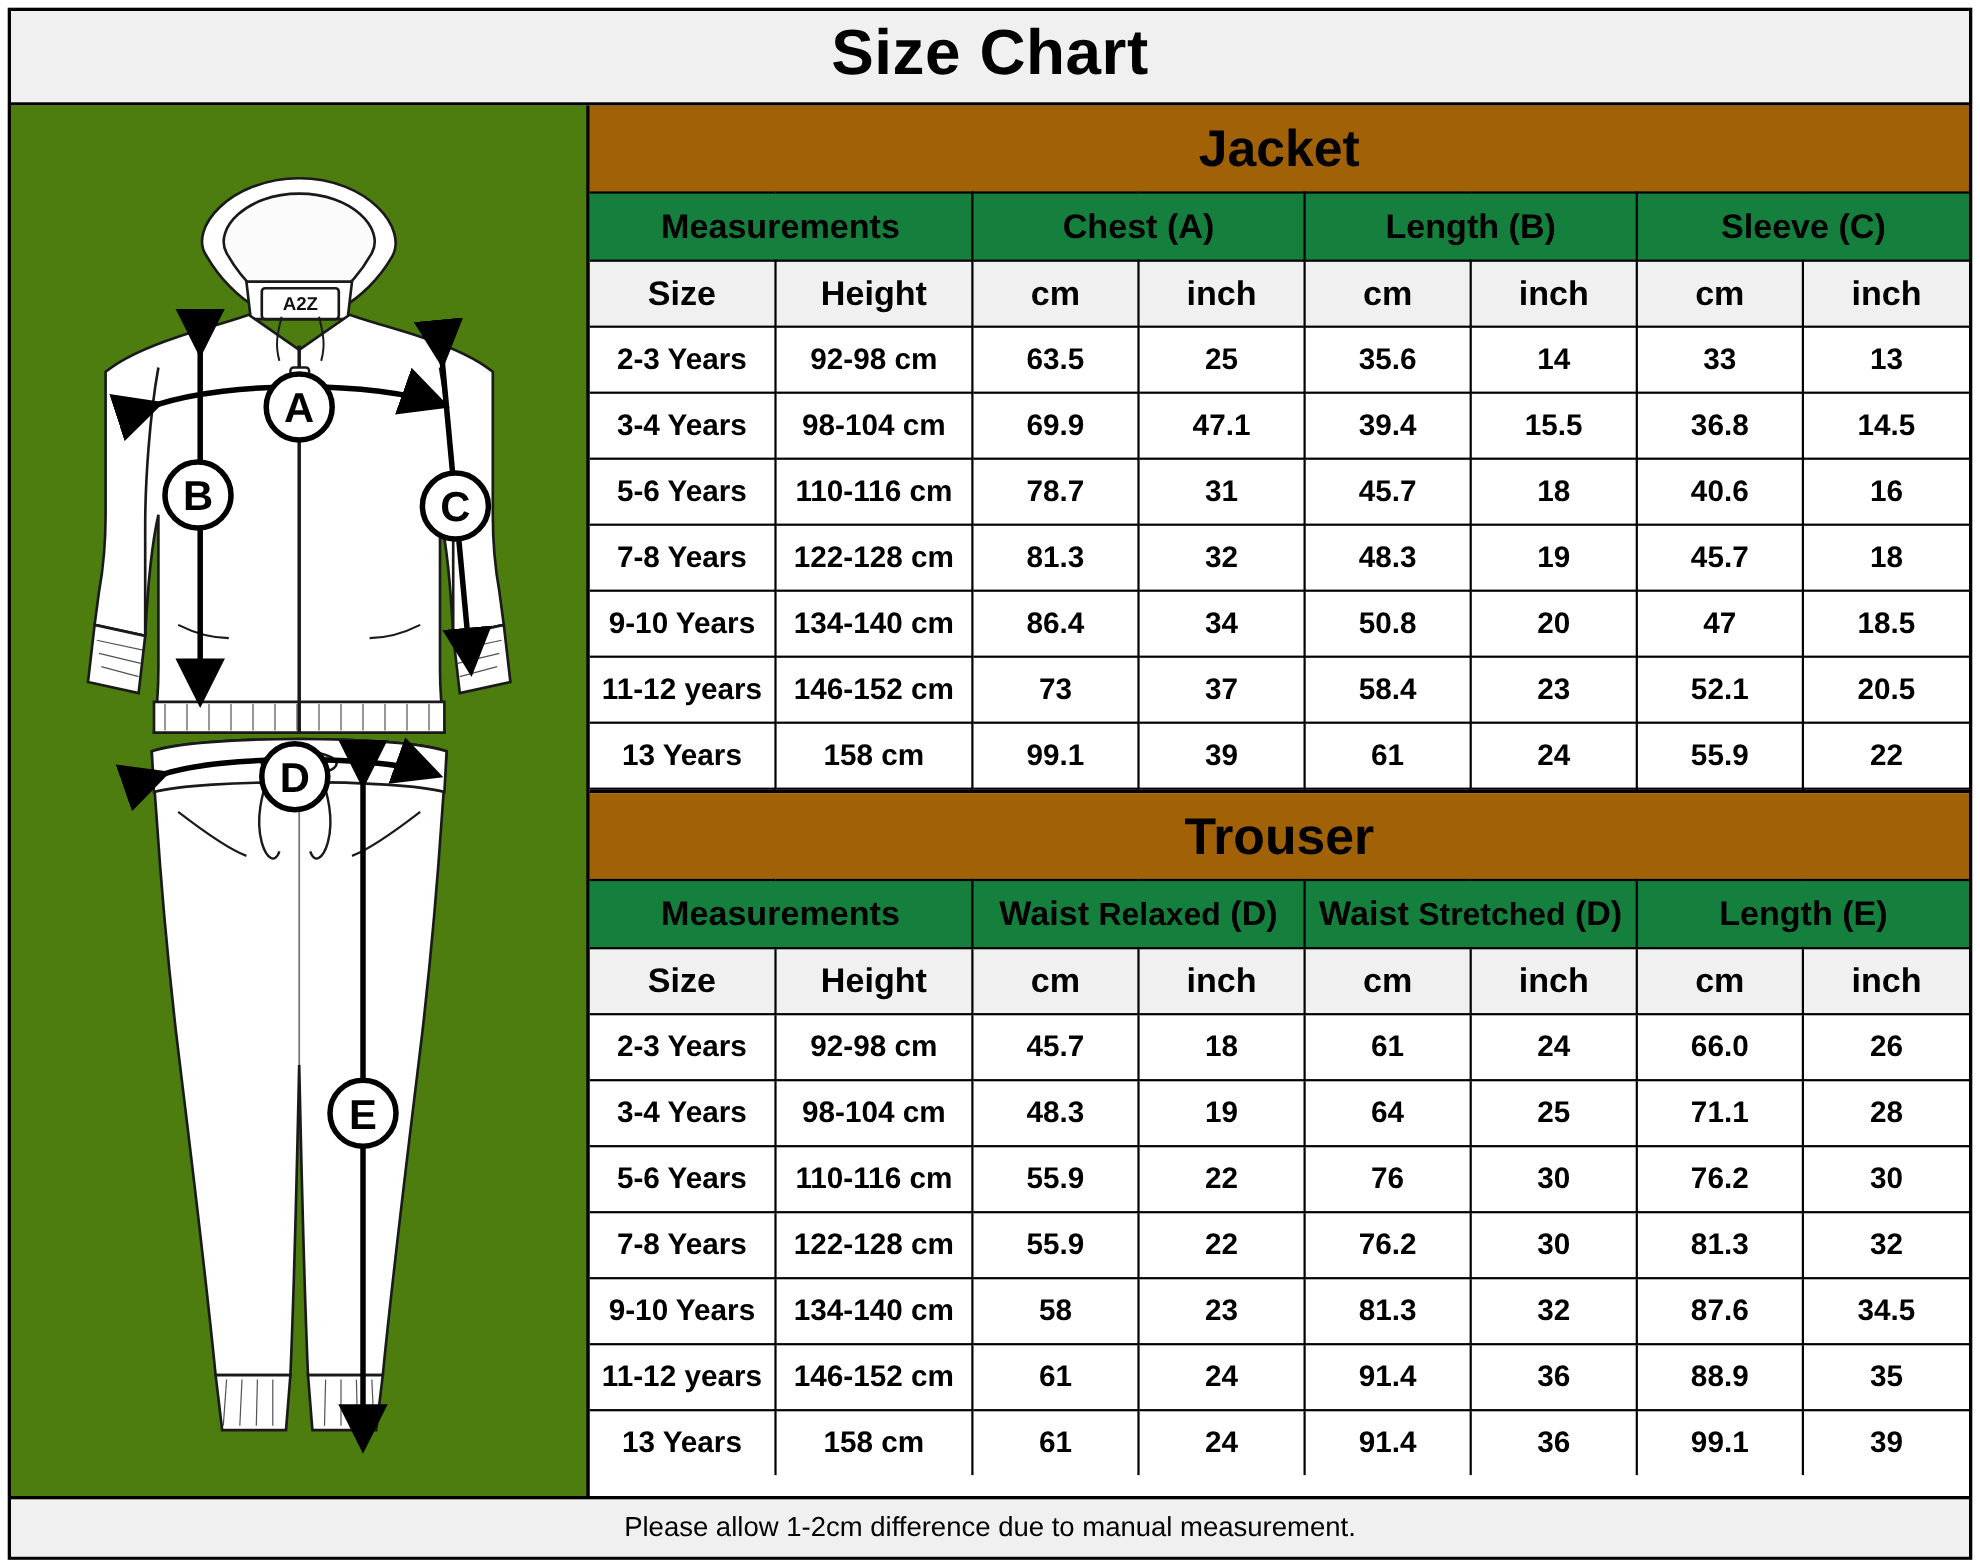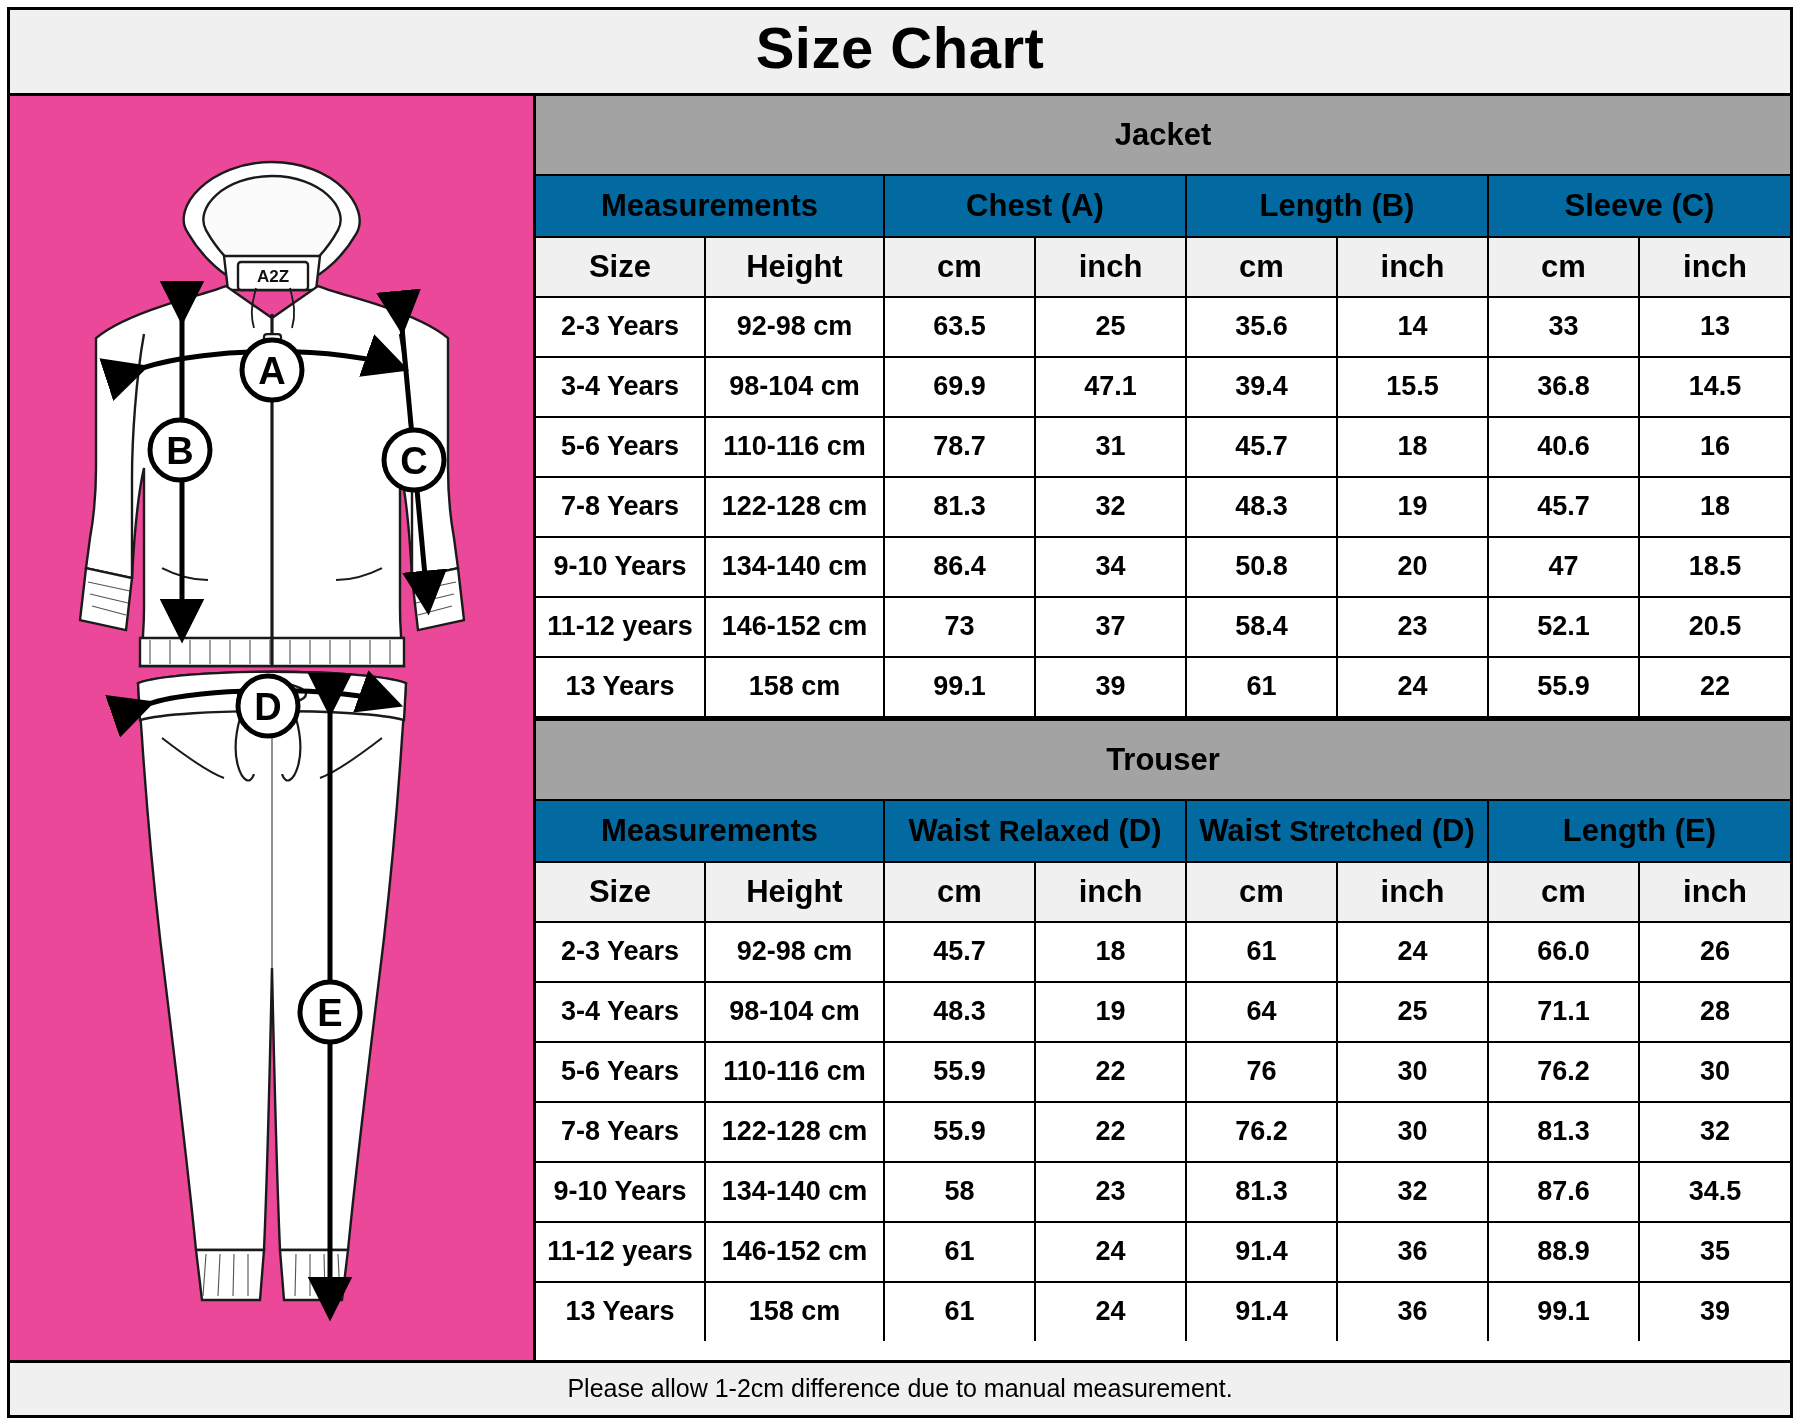--- a/index.html
+++ b/index.html
@@ -40,21 +40,21 @@
   .body-row {
     display: flex;
     flex: 1 1 auto;
     min-height: 0;
   }
   .illustration {
     width: 523px;
     flex: 0 0 523px;
     border-right: 3px solid #000;
     position: relative;
-    background: #ec4899;
+    background: #4d7c0f;
   }
   .illustration svg {
     display: block;
     width: 100%;
     height: 100%;
   }
   .tables {
     flex: 1 1 auto;
     display: flex;
     flex-direction: column;
@@ -69,28 +69,28 @@
     border: 2px solid #000;
     text-align: center;
     color: #000;
     font-weight: bold;
     padding: 0;
     height: 58px;
     font-size: 27px;
     background: #fff;
   }
   .sect-title {
-    background: #a3a3a3;
-    font-size: 31px;
+    background: #a16207;
+    font-size: 47px;
     font-weight: bold;
     height: 78px;
     border-top: none;
   }
   .hdr1 th {
-    background: #0369a1;
+    background: #15803d;
     font-size: 31px;
     height: 60px;
   }
   .hdr2 th {
     background: #f0f0f0;
     font-size: 31px;
     height: 58px;
   }
   .sub-small {
     font-size: 29px;

